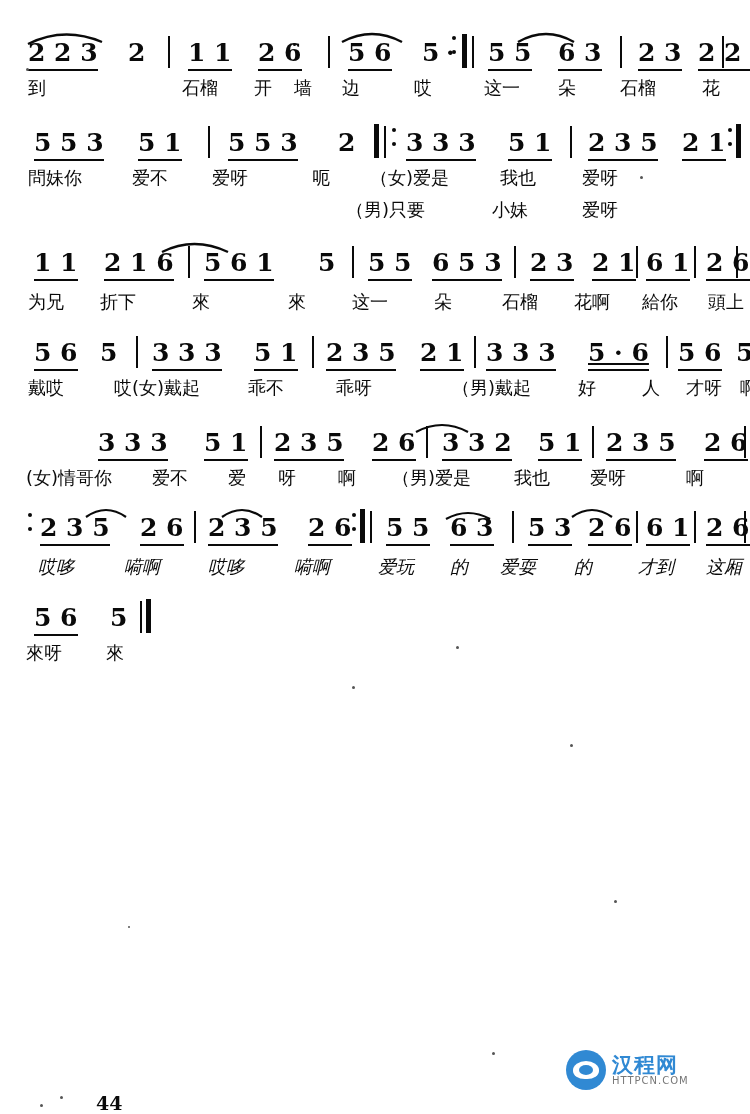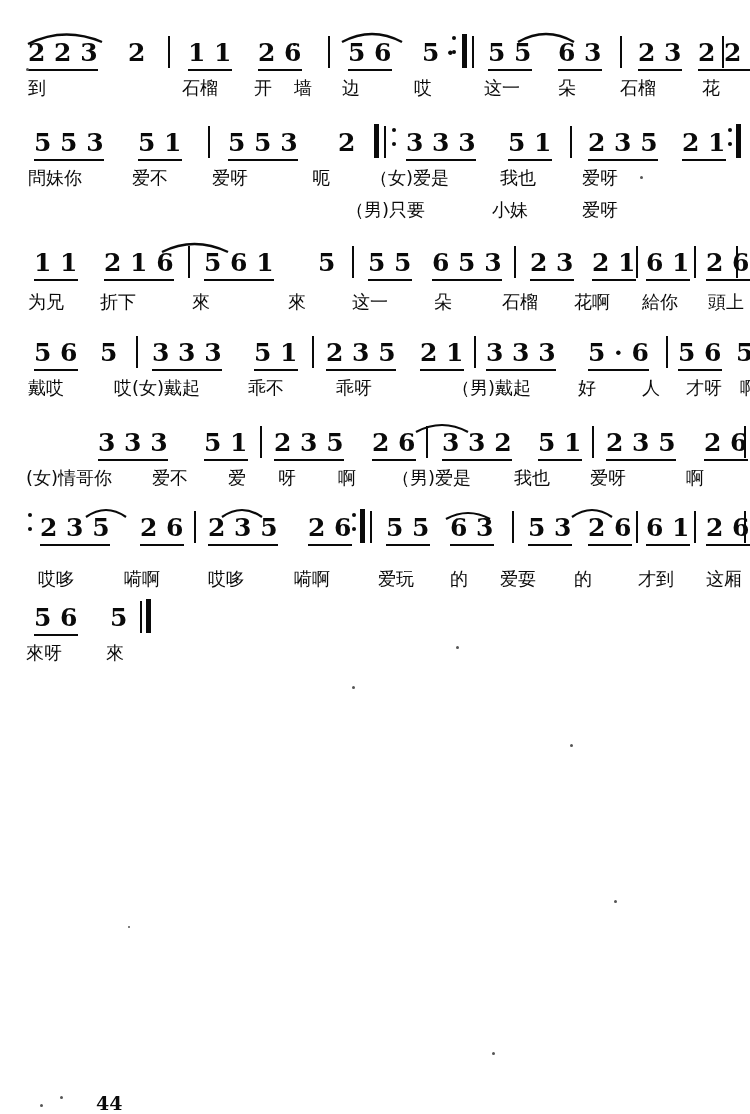--- a/index.html
+++ b/index.html
@@ -302,21 +302,21 @@
       <span class="tk u1" style="left:12px; top:8px;">5&nbsp;6</span>
       <span class="tk" style="left:78px; top:8px;">5</span>
       <span class="bar" style="left:114px; top:6px;"></span>
       <span class="tk u1" style="left:130px; top:8px;">3&nbsp;3&nbsp;3</span>
       <span class="tk u1" style="left:232px; top:8px;">5&nbsp;1</span>
       <span class="bar" style="left:290px; top:6px;"></span>
       <span class="tk u1" style="left:304px; top:8px;">2&nbsp;3&nbsp;5</span>
       <span class="tk u1" style="left:398px; top:8px;">2&nbsp;1</span>
       <span class="bar" style="left:452px; top:6px;"></span>
       <span class="tk u1" style="left:464px; top:8px;">3&nbsp;3&nbsp;3</span>
-      <span class="tk u1" style="left:566px; top:8px;">5&nbsp;·&nbsp;6</span>
+      <span class="tk u1" style="left:566px; top:8px;text-decoration:underline;">5&nbsp;·&nbsp;6</span>
       <span class="bar" style="left:644px; top:6px;"></span>
       <span class="tk u1" style="left:656px; top:8px;">5&nbsp;6</span>
       <span class="tk" style="left:714px; top:8px;">5</span>
     </div>
     <div class="lyricline" style="margin-top:4px;">
       <span class="lyr" style="left:6px;">戴哎</span>
       <span class="lyr" style="left:76px;margin-left:16px;">哎(女)戴起</span>
       <span class="lyr" style="left:226px;">乖不</span>
       <span class="lyr" style="left:314px;">乖呀</span>
       <span class="lyr" style="left:430px;">（男)戴起</span>
@@ -381,21 +381,21 @@
       <span class="tk u1" style="left:428px; top:8px;">6&nbsp;3</span>
       <span class="bar" style="left:490px; top:6px;"></span>
       <span class="tk u1" style="left:506px; top:8px;">5&nbsp;3</span>
       <span class="tk u1" style="left:566px; top:8px;">2&nbsp;6</span>
       <span class="bar" style="left:614px; top:6px;"></span>
       <span class="tk u1" style="left:624px; top:8px;">6&nbsp;1</span>
       <span class="bar" style="left:672px; top:6px;"></span>
       <span class="tk u1" style="left:684px; top:8px;">2&nbsp;6</span>
       <span class="bar" style="left:722px; top:6px;"></span>
     </div>
-    <div class="lyricline" style="margin-top:20px;">
+    <div class="lyricline" style="margin-top:8px;font-style:italic;">
       <span class="lyr" style="left:16px;">哎哆</span>
       <span class="lyr" style="left:102px;">嗬啊</span>
       <span class="lyr" style="left:186px;">哎哆</span>
       <span class="lyr" style="left:272px;">嗬啊</span>
       <span class="lyr" style="left:356px;">爱玩</span>
       <span class="lyr" style="left:428px;">的</span>
       <span class="lyr" style="left:478px;">爱耍</span>
       <span class="lyr" style="left:552px;">的</span>
       <span class="lyr" style="left:616px;">才到</span>
       <span class="lyr" style="left:684px;">这厢</span>
@@ -421,14 +421,21 @@
   <div class="speck" style="left:456px; top:646px; width:3px; height:3px;"></div>
   <div class="speck" style="left:570px; top:744px; width:3px; height:3px;"></div>
   <div class="speck" style="left:614px; top:900px; width:3px; height:3px;"></div>
   <div class="speck" style="left:492px; top:1052px; width:3px; height:3px;"></div>
   <div class="speck" style="left:128px; top:926px; width:2px; height:2px;"></div>
   <div class="speck" style="left:60px; top:1096px; width:3px; height:3px;"></div>
   <div class="speck" style="left:40px; top:1104px; width:3px; height:3px;"></div>
 
   <div id="page-number">44</div>
 
+  <div id="watermark">
+    <div id="wm-circle"></div>
+    <div id="wm-text">
+      <div id="wm-title">汉程网</div>
+      <div id="wm-url">HTTPCN.COM</div>
+    </div>
+  </div>
 
 </div>
 
 </body></html>

